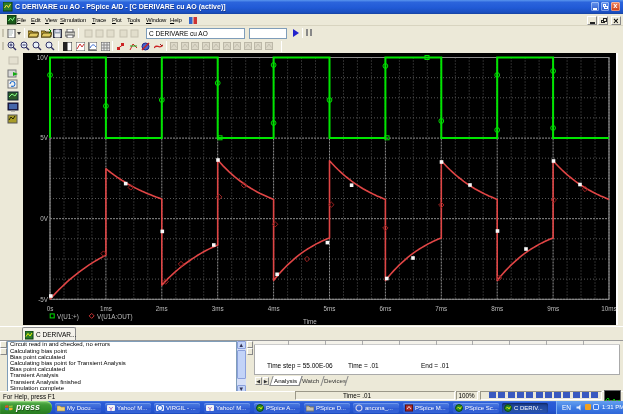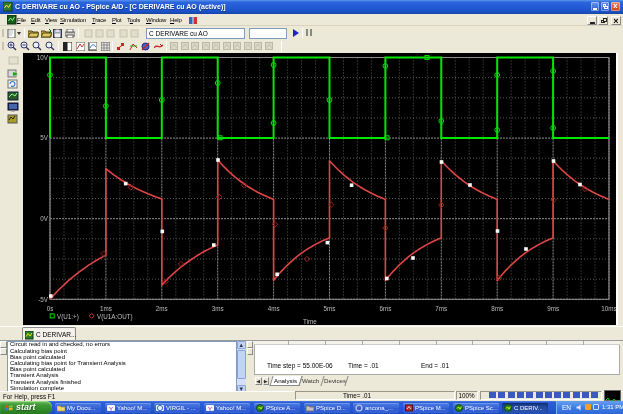--- a/index.html
+++ b/index.html
@@ -441,21 +441,21 @@
     </svg></div>
 
 <div class="abs" style="left:0;top:401px;width:623px;height:13px;background:linear-gradient(180deg,#4f81e4 0%,#2b5cd7 12%,#2456d2 70%,#1d4bbf 100%)"></div>
 <div class="abs" style="left:0;top:401px;width:52px;height:13px;background:linear-gradient(180deg,#6cbf5e 0%,#3f9a36 30%,#2f8a28 70%,#277a20 100%);border-radius:0 6px 6px 0;box-shadow:inset 0 1px 1px #9fe08a"></div>
 <svg class="abs" style="left:5px;top:403.5px" width="8" height="8" xmlns="http://www.w3.org/2000/svg">
     <path d="M0 1.8 Q1.8 0.8 3.4 1.4 L3.4 3.4 L0 3.4 Z" fill="#e84c2c"></path>
     <path d="M4 1.5 Q6 2 7.6 1.2 L7.6 3.4 L4 3.4 Z" fill="#8fc43c"></path>
     <path d="M0 4 L3.4 4 L3.4 6 Q1.6 6.6 0 5.8 Z" fill="#3c78d8"></path>
     <path d="M4 4 L7.6 4 L7.6 5.6 Q5.8 6.6 4 6 Z" fill="#f0b02c"></path>
   </svg>
-<div class="abs" style="left:16px;top:402px;font-size:9px;font-weight:bold;font-style:italic;color:#fff;text-shadow:0.5px 0.5px 1px #1a4a14">start</div>
+<div class="abs" style="left:16px;top:402px;font-size:9px;font-weight:bold;font-style:italic;color:#fff;text-shadow:0.5px 0.5px 1px #1a4a14">press</div>
 <div style="position:absolute;left:55px;top:402.5px;width:46px;height:10.5px;background:linear-gradient(180deg,#4a7ae0 0%,#3a66d8 45%,#2f5bd2 50%,#3563d6 100%);border-radius:2px;box-shadow:inset 0 1px 0 #6f97ec;overflow:hidden">
     <svg style="position:absolute;left:2px;top:1px" width="8" height="8" xmlns="http://www.w3.org/2000/svg">
       <path d="M0 2 h3 l1 1 h4 v4 h-8 Z" fill="#efd27a" stroke="#a88a30" stroke-width="0.6"></path>
     </svg>
     <span style="position:absolute;left:12px;top:2px;font-size:6px;color:#fff;font-family:'Liberation Sans',sans-serif;white-space:nowrap">My Docu...</span>
   </div>
 <div style="position:absolute;left:105px;top:402.5px;width:46px;height:10.5px;background:linear-gradient(180deg,#4a7ae0 0%,#3a66d8 45%,#2f5bd2 50%,#3563d6 100%);border-radius:2px;box-shadow:inset 0 1px 0 #6f97ec;overflow:hidden">
     <svg style="position:absolute;left:2px;top:1px" width="8" height="8" xmlns="http://www.w3.org/2000/svg">
       <rect x="0" y="1" width="8" height="6" rx="1" fill="#f4f4f4"></rect>
       <text x="4" y="6.5" font-size="6" text-anchor="middle" fill="#8020a0" font-family="Liberation Sans">Y</text>

